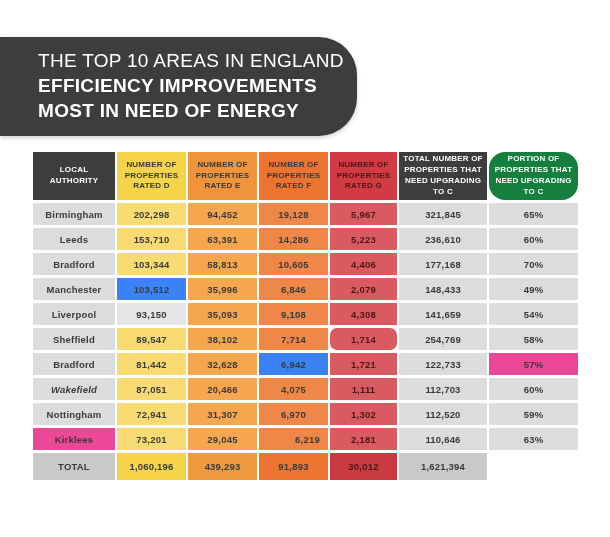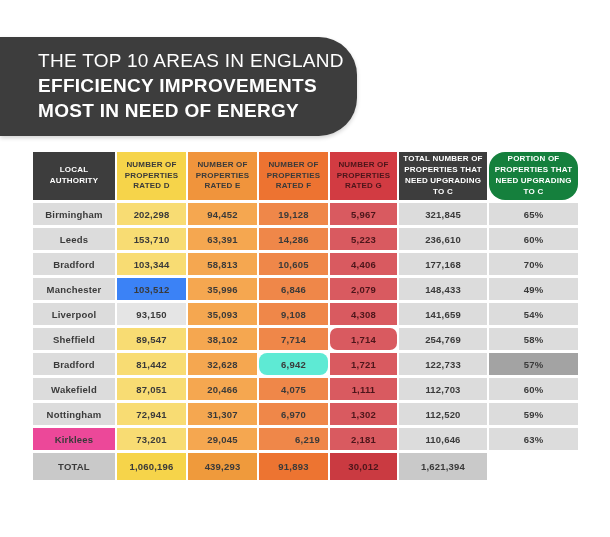--- a/index.html
+++ b/index.html
@@ -152,27 +152,27 @@
         <td style="background: rgb(245, 167, 80); color: rgb(58, 58, 58);">38,102</td>
         <td style="background: rgb(239, 135, 73); color: rgb(58, 58, 58); margin-top: 36px;">7,714</td>
         <td style="background: rgb(217, 90, 96); color: rgb(76, 21, 26); border-radius: 7px;">1,714</td>
         <td style="background: rgb(220, 220, 220); color: rgb(58, 58, 58);">254,769</td>
         <td style="background: rgb(220, 220, 220); color: rgb(58, 58, 58);">58%</td>
       </tr>
       <tr>
         <td style="background: rgb(220, 220, 220); color: rgb(58, 58, 58);">Bradford</td>
         <td style="background: rgb(248, 220, 115); color: rgb(58, 58, 58);">81,442</td>
         <td style="background: rgb(245, 167, 80); color: rgb(58, 58, 58);">32,628</td>
-        <td style="background: #5eead4; color: rgb(58, 58, 58); border-radius: 8px;">6,942</td>
+        <td style="background: #3b82f6; color: rgb(58, 58, 58);">6,942</td>
         <td style="background: rgb(217, 90, 96); color: rgb(76, 21, 26);">1,721</td>
         <td style="background: rgb(220, 220, 220); color: rgb(58, 58, 58);">122,733</td>
-        <td style="background: #a3a3a3; color: rgb(58, 58, 58);">57%</td>
-      </tr>
-      <tr>
-        <td style="background: rgb(220, 220, 220); color: rgb(58, 58, 58);">Wakefield</td>
+        <td style="background: #ec4899; color: rgb(58, 58, 58);">57%</td>
+      </tr>
+      <tr>
+        <td style="background: rgb(220, 220, 220); color: rgb(58, 58, 58); font-style: italic;">Wakefield</td>
         <td style="background: rgb(248, 220, 115); color: rgb(58, 58, 58);">87,051</td>
         <td style="background: rgb(245, 167, 80); color: rgb(58, 58, 58);">20,466</td>
         <td style="background: rgb(239, 135, 73); color: rgb(58, 58, 58);">4,075</td>
         <td style="background: rgb(217, 90, 96); color: rgb(76, 21, 26);">1,111</td>
         <td style="background: rgb(220, 220, 220); color: rgb(58, 58, 58);">112,703</td>
         <td style="background: rgb(220, 220, 220); color: rgb(58, 58, 58);">60%</td>
       </tr>
       <tr>
         <td style="background: rgb(220, 220, 220); color: rgb(58, 58, 58);">Nottingham</td>
         <td style="background: rgb(248, 220, 115); color: rgb(58, 58, 58);">72,941</td>

